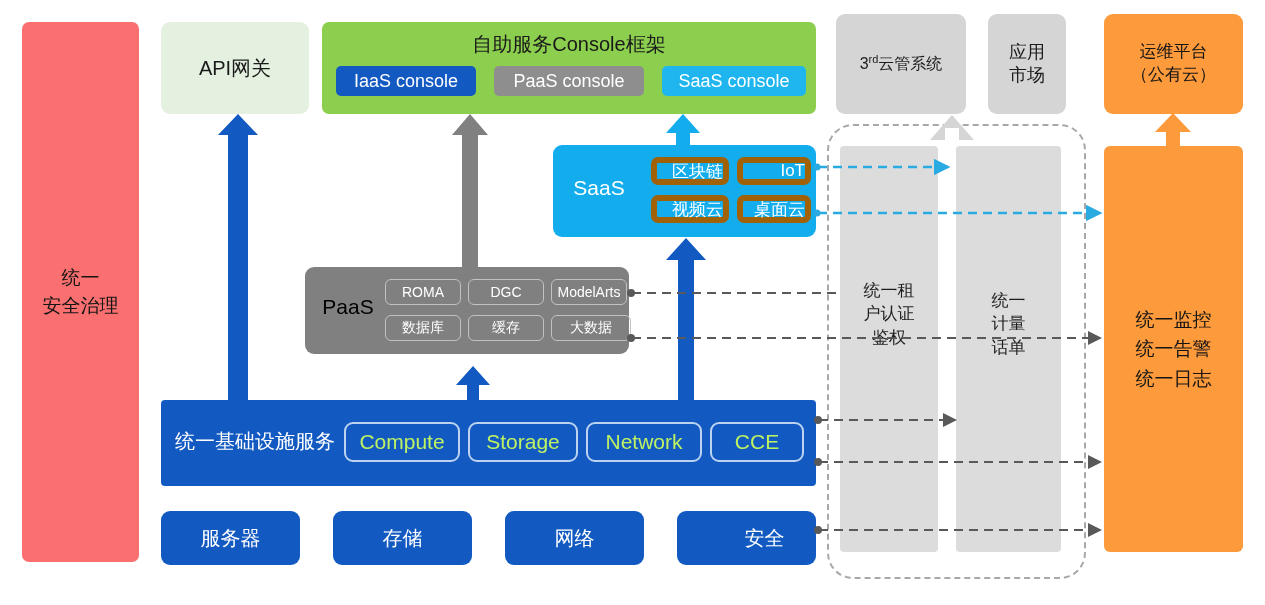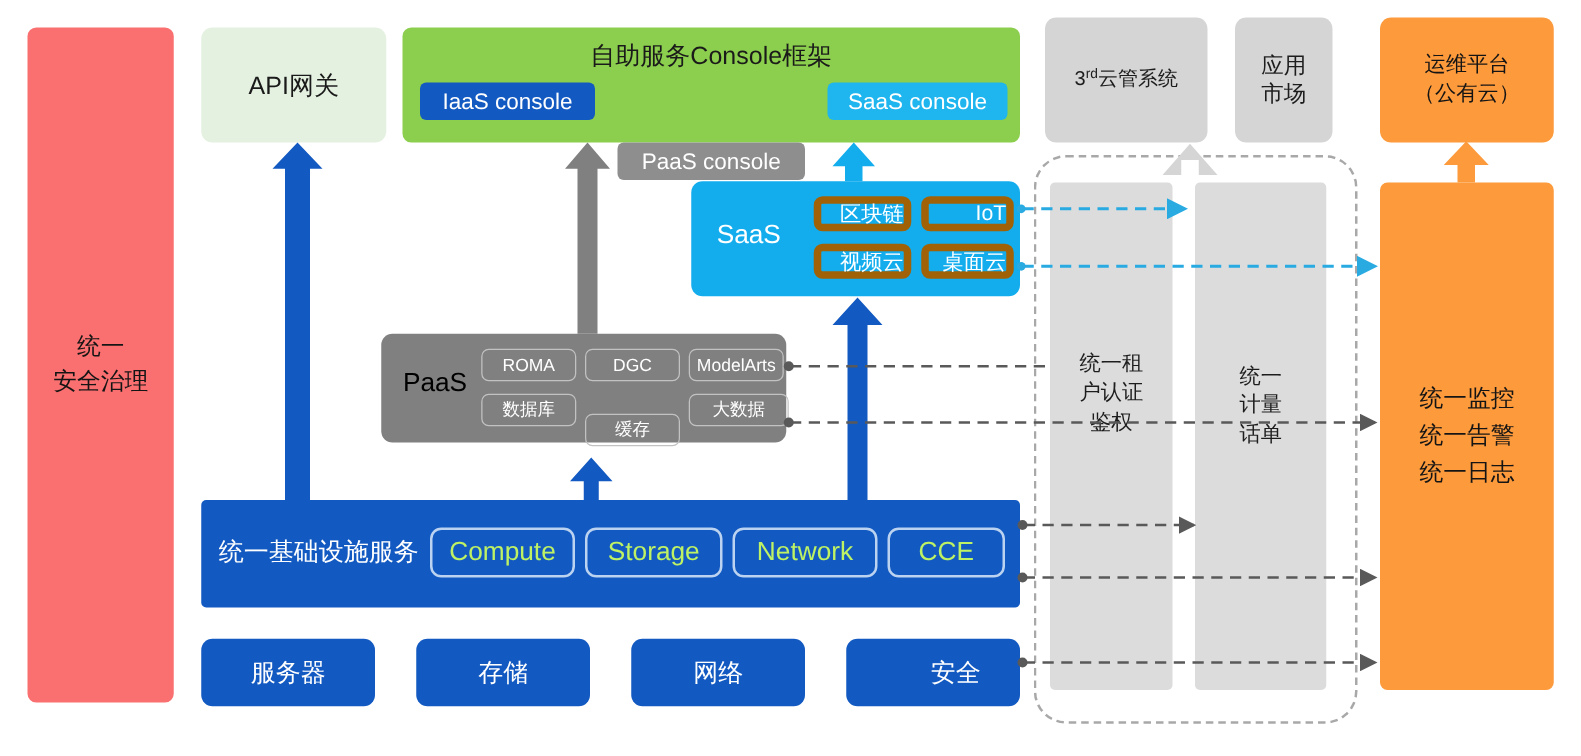--- a/index.html
+++ b/index.html
@@ -39,21 +39,21 @@
   .console-title{
     position:absolute;left:0;right:0;top:9px;
     text-align:center;color:#1a1a1a;font-size:20px;
   }
   .console-pill{
     position:absolute;top:44px;height:30px;border-radius:5px;
     display:flex;align-items:center;justify-content:center;
     font-size:18px;color:#ffffff;
   }
   .pill-iaas{left:14px;width:140px;background:#1259C1;}
-  .pill-paas{left:172px;width:150px;background:#8E8E8E;margin-top:48px;}
+  .pill-paas{left:172px;width:150px;background:#8E8E8E;}
   .pill-saas{left:340px;width:144px;background:#1FB6EF;}
 
   
   .g3rd{
     left:836px;top:14px;width:130px;height:100px;
     background:#D5D5D5;border-radius:9px;
     color:#1d1d1d;font-size:16px;
   }
   .g3rd sup{font-size:11px;vertical-align:super;}
   .appmkt{
@@ -213,21 +213,21 @@
       </div>
     <div class="paas-chip" style="left:163px;top:12px;width:76px;">
         <span>DGC</span>
       </div>
     <div class="paas-chip" style="left:246px;top:12px;width:76px;">
         <span>ModelArts</span>
       </div>
     <div class="paas-chip" style="left:80px;top:48px;width:76px;">
         <span>数据库</span>
       </div>
-    <div class="paas-chip" style="left:163px;top:64px;width:76px;">
+    <div class="paas-chip" style="left:163px;top:48px;width:76px;">
         <span>缓存</span>
       </div>
     <div class="paas-chip" style="left:246px;top:48px;width:80px;">
         <span>大数据</span>
       </div>
   </div>
 
   <div class="box infra">
     <div class="infra-label">统一基础设施服务</div>
     <div class="infra-chip" style="left:183px;width:116px;">

